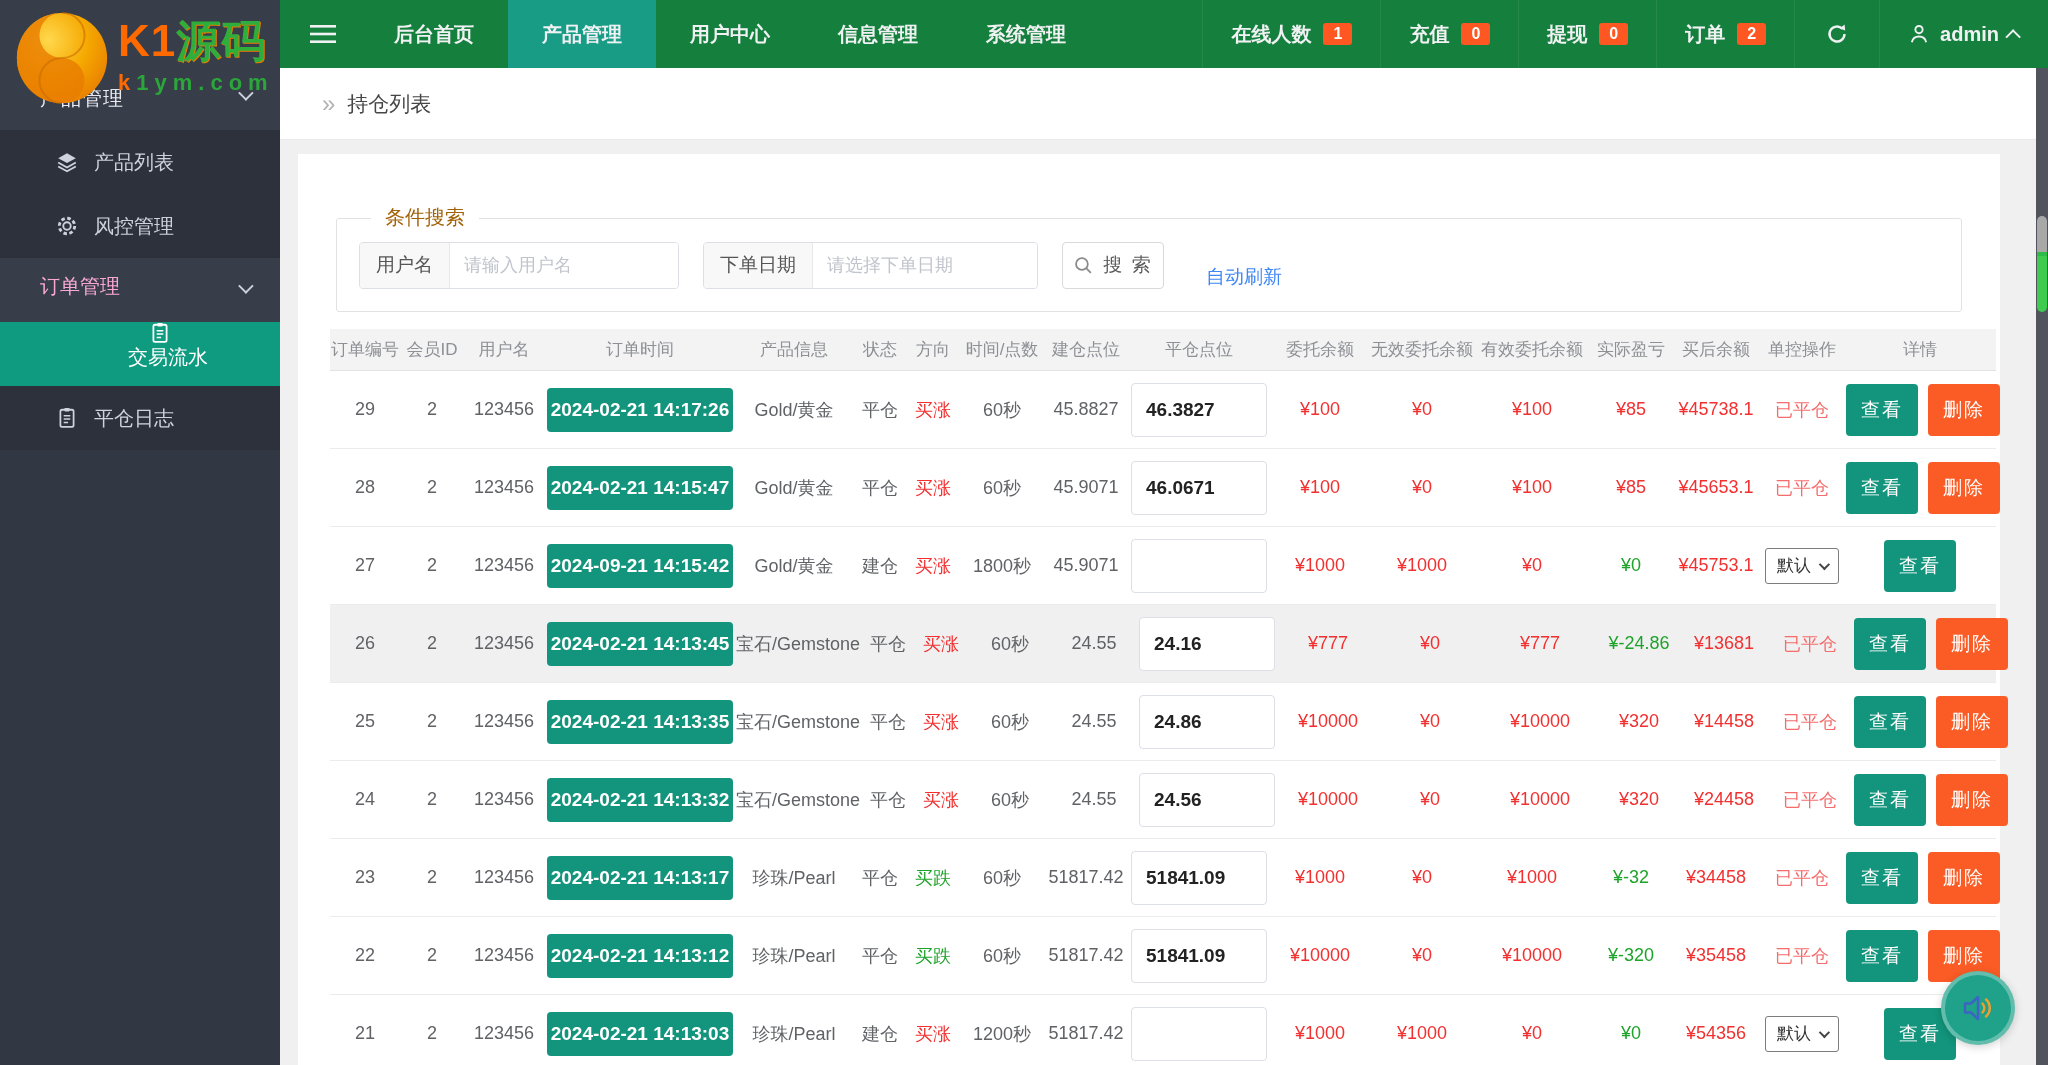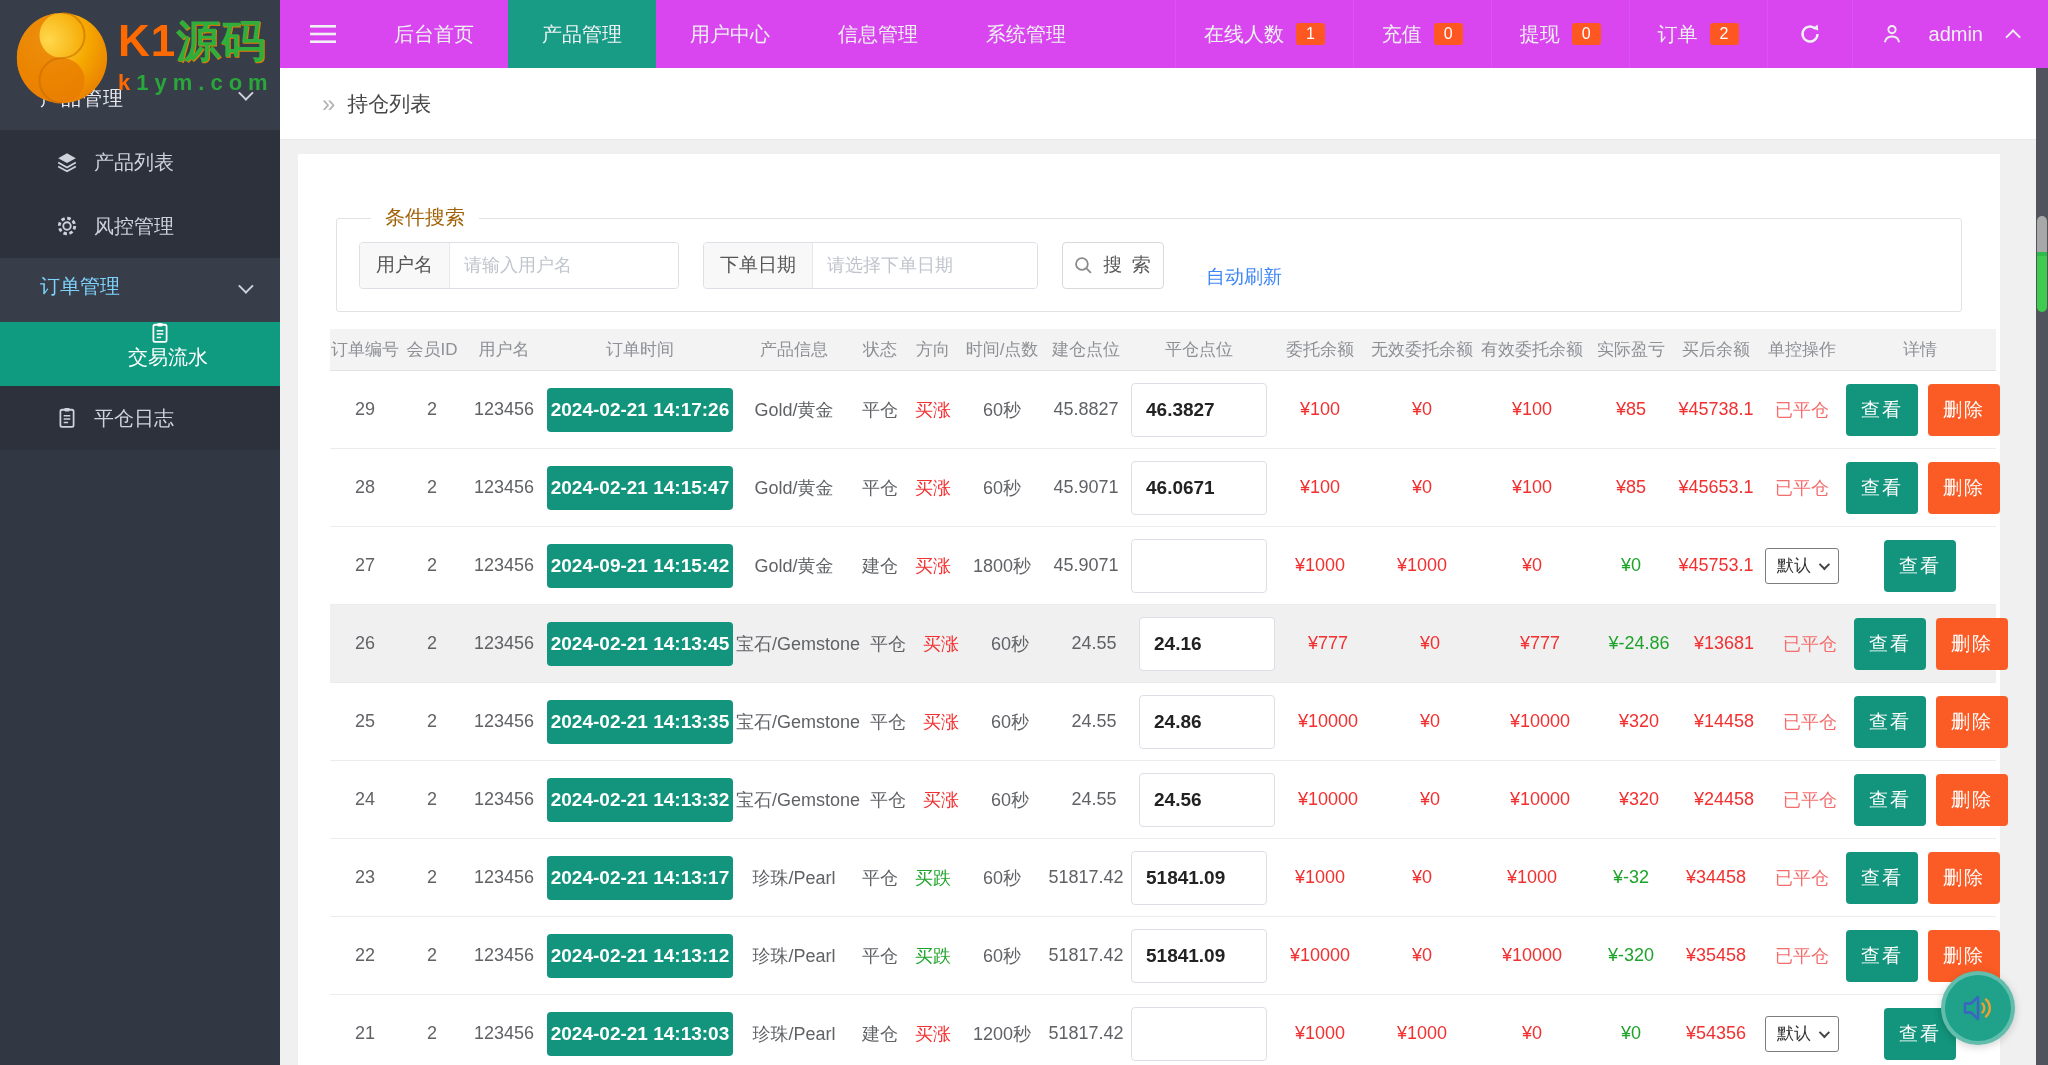--- a/index.html
+++ b/index.html
@@ -14,34 +14,34 @@
   .logo { position:absolute; left:14px; top:4px; width:262px; height:112px; z-index:3; }
   .logo svg.swirl { position:absolute; left:0; top:6px; }
   .lg-t { position:absolute; left:104px; top:8px; font-size:44px; font-weight:bold; letter-spacing:1px; white-space:nowrap; }
   .lg-t .k1 { color:#ff6a00; }
   .lg-t .ym { color:#2fae3b; text-shadow:1px 1px 0 #e87c00; }
   .lg-d { position:absolute; left:104px; top:66px; font-size:22px; font-weight:bold; color:#2aa63a; letter-spacing:6px; white-space:nowrap; }
   .lg-d::first-letter { color:#ff6a00; }
   .s-item { height:64px; background:#2c313c; display:flex; align-items:center; padding-left:56px; color:#cdd2db; font-size:20px; flex:0 0 auto; cursor:pointer; }
   .s-item .ic { margin-right:16px; display:inline-flex; }
   .s-item.active { background:#0f9b80; color:#ffffff;flex-direction:column; }
-  .group-h2 { height:64px; background:#373d49; display:flex; align-items:center; padding:0 30px 8px 40px; color:#7dd3fc; font-size:20px; flex:0 0 auto; cursor:pointer; }
+  .group-h2 { height:64px; background:#373d49; display:flex; align-items:center; padding:0 30px 8px 40px; color:#f9a8d4; font-size:20px; flex:0 0 auto; cursor:pointer; }
   .group-h2 .sp { flex:1; }
   .side-rest { flex:1; background:#323744; }
 
   
-  .navbar { position:absolute; left:280px; top:0; width:1768px; height:68px; background:#d946ef; display:flex; align-items:stretch; z-index:6; }
+  .navbar { position:absolute; left:280px; top:0; width:1768px; height:68px; background:#15803d; display:flex; align-items:stretch; z-index:6;font-weight:bold; }
   .hamb { display:flex; align-items:center; padding:0 24px 0 30px; cursor:pointer; }
   .nav-tab { display:flex; align-items:center; padding:0 34px; color:#f0f1f3; font-size:20px; cursor:pointer; }
   .nav-tab.active { background:#189c86; }
   .nav-right { margin-left:auto; display:flex; align-items:stretch; }
   .status-item { display:flex; align-items:center; gap:12px; padding:0 28px; border-left:1px solid rgba(255,255,255,0.07); color:#f0f1f3; font-size:20px; cursor:pointer; }
   .badge { background:#ff5722; color:#fff; font-size:16px; padding:3px 10px; border-radius:3px; line-height:1; }
   .refresh-btn { display:flex; align-items:center; padding:0 30px; border-left:1px solid rgba(255,255,255,0.07); cursor:pointer; }
-  .user-menu { display:flex; align-items:center; gap:26px; padding:0 28px; border-left:1px solid rgba(255,255,255,0.07); color:#f0f1f3; font-size:20px; cursor:pointer; }
+  .user-menu { display:flex; align-items:center; gap:10px; padding:0 28px; border-left:1px solid rgba(255,255,255,0.07); color:#f0f1f3; font-size:20px; cursor:pointer; }
 
   .chev { width:11px; height:11px; border-right:2px solid #cdd2db; border-bottom:2px solid #cdd2db; display:inline-block; }
   .chev.down { transform:rotate(45deg) translateY(-2px); }
   .chev.up { transform:rotate(-135deg) translateY(-2px); border-color:#f0f1f3; }
 
   
   .crumb-bar { position:absolute; left:280px; top:68px; width:1768px; height:72px; background:#ffffff; border-bottom:1px solid #e9e9e9; display:flex; align-items:center; padding-left:42px; z-index:2; }
   .crumb-sep { color:#b3b3b3; font-size:24px; margin-right:12px; }
   .crumb-label { color:#464646; font-size:21px; }
 

